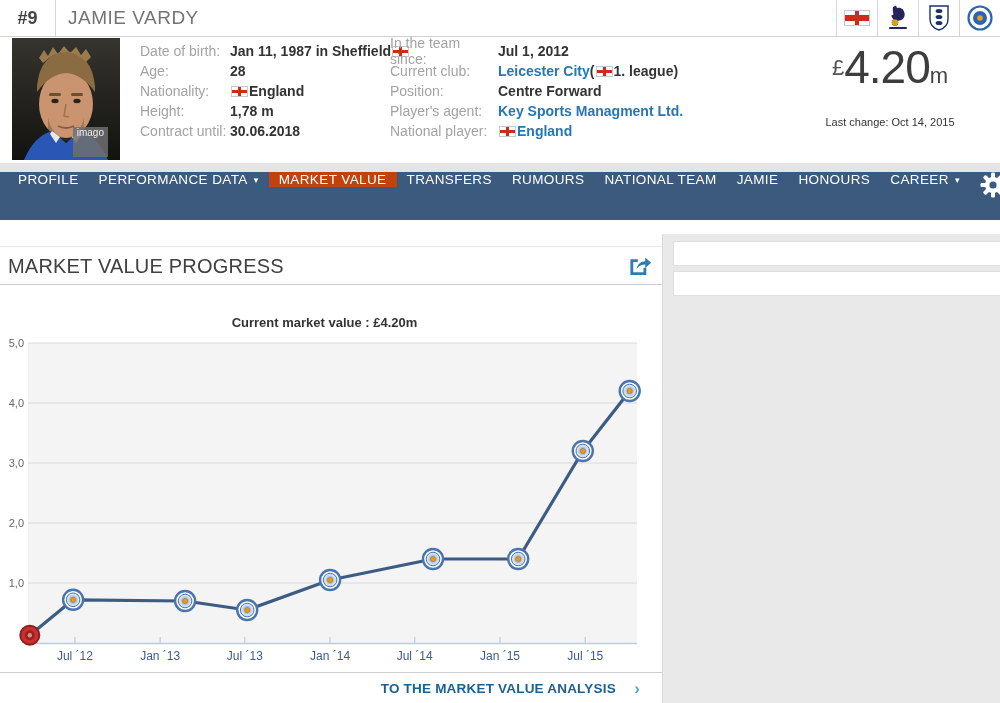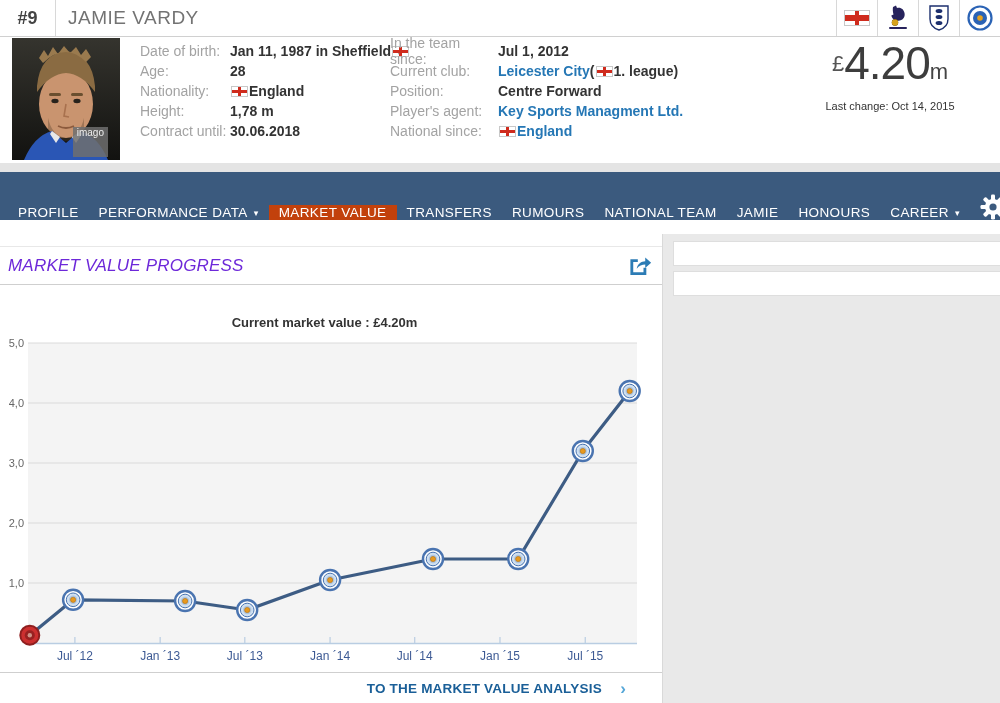--- a/index.html
+++ b/index.html
@@ -32,47 +32,47 @@
   .fact-row { display:flex; align-items:center; height:20px; }
   .fl { color:#a3a3a3; }
   .facts-left  .fl { width:90px; }
   .facts-right .fl { width:108px; }
   .fv { color:#333; font-weight:bold; display:flex; align-items:center; }
   .fv .flag { margin:0 1px; }
   a.tm-link { color:#2577b5; text-decoration:none; font-weight:bold; }
 
   .mv-box { position:absolute; left:780px; top:0; width:220px; height:126px; text-align:center; }
   .mv-label { margin-top:14px; font-size:17px; color:#c6c6c6; }
-  .mv-value { margin-top:8px; color:#3d3d3d; line-height:36px; }
+  .mv-value { color:#3d3d3d; line-height:61px; }
   .mv-cur  { font-size:22px; color:#555; vertical-align:8px; }
   .mv-amt  { font-size:46px; letter-spacing:-1px; }
   .mv-unit { font-size:22px; color:#444; }
   .mv-change { margin-top:8px; font-size:11px; color:#333; }
 
   .gray-strip { position:absolute; left:0; top:163px; width:1000px; height:9px; background:#e4e4e4; }
 
   
-  .nav { position:absolute; left:0; top:172px; width:1000px; height:48px; background:#3b5a7e; display:flex; align-items:flex-end; padding-left:8px; }
+  .nav { position:absolute; left:0; top:172px; width:1000px; height:48px; background:#3b5a7e; display:flex; align-items:flex-start; padding-left:8px; }
   .nav-item { display:flex; align-items:center; padding:0 10px; color:#fff; font-size:13.5px; letter-spacing:0.4px; cursor:pointer; white-space:nowrap; }
   .nav-item.active { background:#c2410c; }
   .nav-caret { font-size:9px; margin-left:6px; color:#fff; }
   .nav-gear { margin-left:auto; display:flex; align-items:center; padding:0 18px 0 10px; cursor:pointer; }
 
   
   .left-col { position:absolute; left:0; top:234px; width:663px; height:469px; background:#fff; border-right:1px solid #d9d9d9; }
   .section-header { position:absolute; left:0; top:12px; width:100%; height:39px; border-top:1px solid #e8e8e8; border-bottom:1px solid #cfcfcf; }
-  .section-title { position:absolute; left:8px; top:0; height:38px; line-height:38px; font-size:17px; color:#6d28d9; letter-spacing:0.2px;font-style:italic; }
+  .section-title { position:absolute; left:8px; top:0; height:38px; line-height:38px; font-size:20px; color:#404040; letter-spacing:0.2px; }
   .share-btn { position:absolute; right:10px; top:8px; width:24px; height:22px; cursor:pointer; }
 
   .chart-wrap { position:absolute; left:0; top:62px; width:662px; height:376px; }
   .ct { font-family:"Liberation Sans",sans-serif; font-size:13px; font-weight:bold; fill:#333; }
   .yl { font-family:"Liberation Sans",sans-serif; font-size:11px; fill:#666; }
   .xl { font-family:"Liberation Sans",sans-serif; font-size:12px; fill:#3d5a94; }
 
-  .footer-bar { position:absolute; left:0; bottom:0; width:100%; height:31px; border-top:1px solid #cfcfcf; background:#fff; text-align:right; line-height:30px; padding-right:36px; }
+  .footer-bar { position:absolute; left:0; bottom:0; width:100%; height:31px; border-top:1px solid #cfcfcf; background:#fff; text-align:right; line-height:30px; padding-right:22px; }
   .footer-link { font-size:13.5px; font-weight:bold; color:#1a5f98; letter-spacing:0.2px; text-decoration:none; cursor:pointer; }
   .footer-chev { font-size:17px; font-weight:bold; color:#56a7d8; margin-left:14px; vertical-align:-1px; }
 
   
   .right-col { position:absolute; left:663px; top:234px; width:337px; height:469px; background:#e9e9e9; }
   .white-bar { position:absolute; left:10px; right:0; height:25px; background:#fff; border:1px solid #dedede; border-right:none; }
   .white-bar.b1 { top:7px; }
   .white-bar.b2 { top:37px; }
 </style>
 </head>
@@ -188,21 +188,21 @@
         <span class="fl">Position:</span>
         <span class="fv">Centre Forward</span>
       </div>
       <div class="fact-row">
         <span class="fl">Player's agent:</span>
         <span class="fv">
             <a class="tm-link">Key Sports Managment Ltd.</a>
           </span>
       </div>
       <div class="fact-row">
-        <span class="fl">National since:</span>
+        <span class="fl">National player:</span>
         <span class="fv">
             <span class="flag"></span>
             <a class="tm-link">England</a>
           </span>
       </div>
     </div>
 
     <div class="mv-box">
       <div class="mv-value">
         <span class="mv-cur">£</span><span class="mv-amt">4.20</span><span class="mv-unit">m</span>

